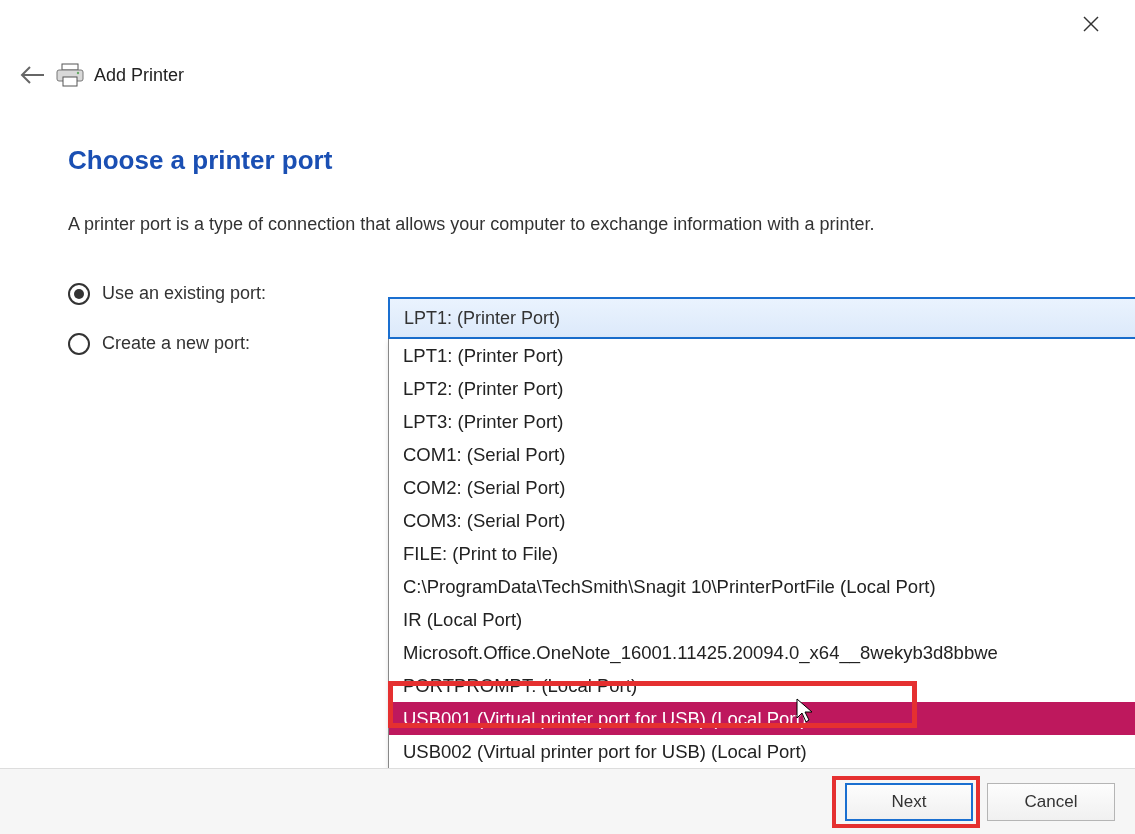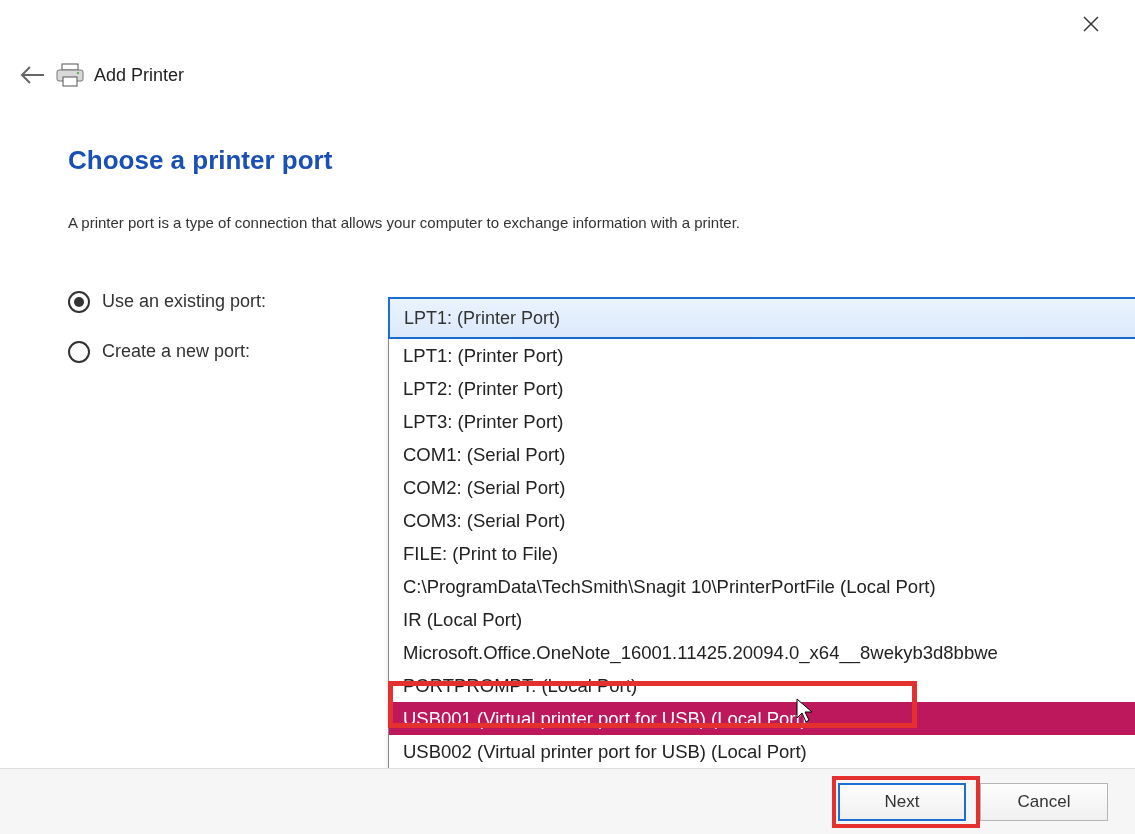--- a/index.html
+++ b/index.html
@@ -45,23 +45,23 @@
       position: absolute;
       top: 145px; left: 68px; right: 40px;
     }
     .heading {
       color: #1a4fb3;
       font-size: 26px;
       font-weight: 700;
       margin-bottom: 38px;
     }
     .descr {
-      font-size: 15px;
-      color: #333;
-      margin-bottom: 60px;
+      font-size: 18px;
+      color: #333;
+      margin-bottom: 48px;
     }
     .option-row {
       display: flex;
       align-items: flex-start;
       margin-bottom: 28px;
       margin-top: 16px;
     }
     .radio {
       width: 22px; height: 22px;
       border: 2px solid #333;
@@ -129,21 +129,21 @@
       border: 5px solid #e53030;
       pointer-events: none;
     }
     .footer {
       position: absolute;
       bottom: 0; left: 0; right: 0;
       height: 66px;
       border-top: 1px solid #ddd;
       background: #f6f6f6;
       display: flex; align-items: center; justify-content: flex-end;
-      padding-right: 27px;
+      padding-right: 20px;
       gap: 14px;
     }
     .btn {
       min-width: 128px; height: 38px;
       border: 1px solid #b5b5b5;
       background: linear-gradient(#fdfdfd, #f0f0f0);
       font-size: 17px;
       color: #333;
       cursor: pointer;
       display: flex; align-items: center; justify-content: center;

